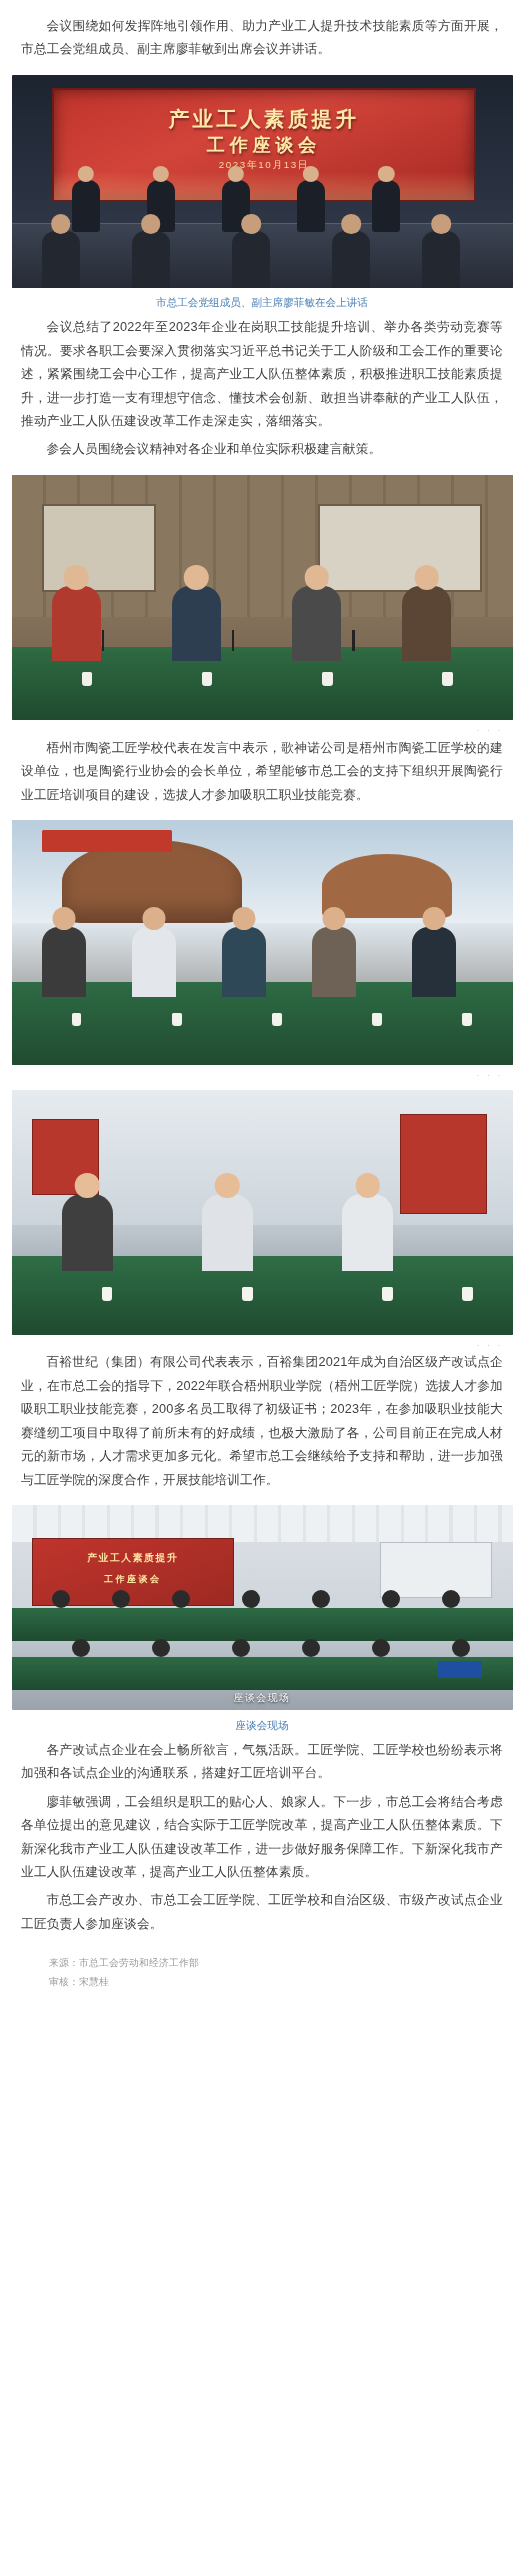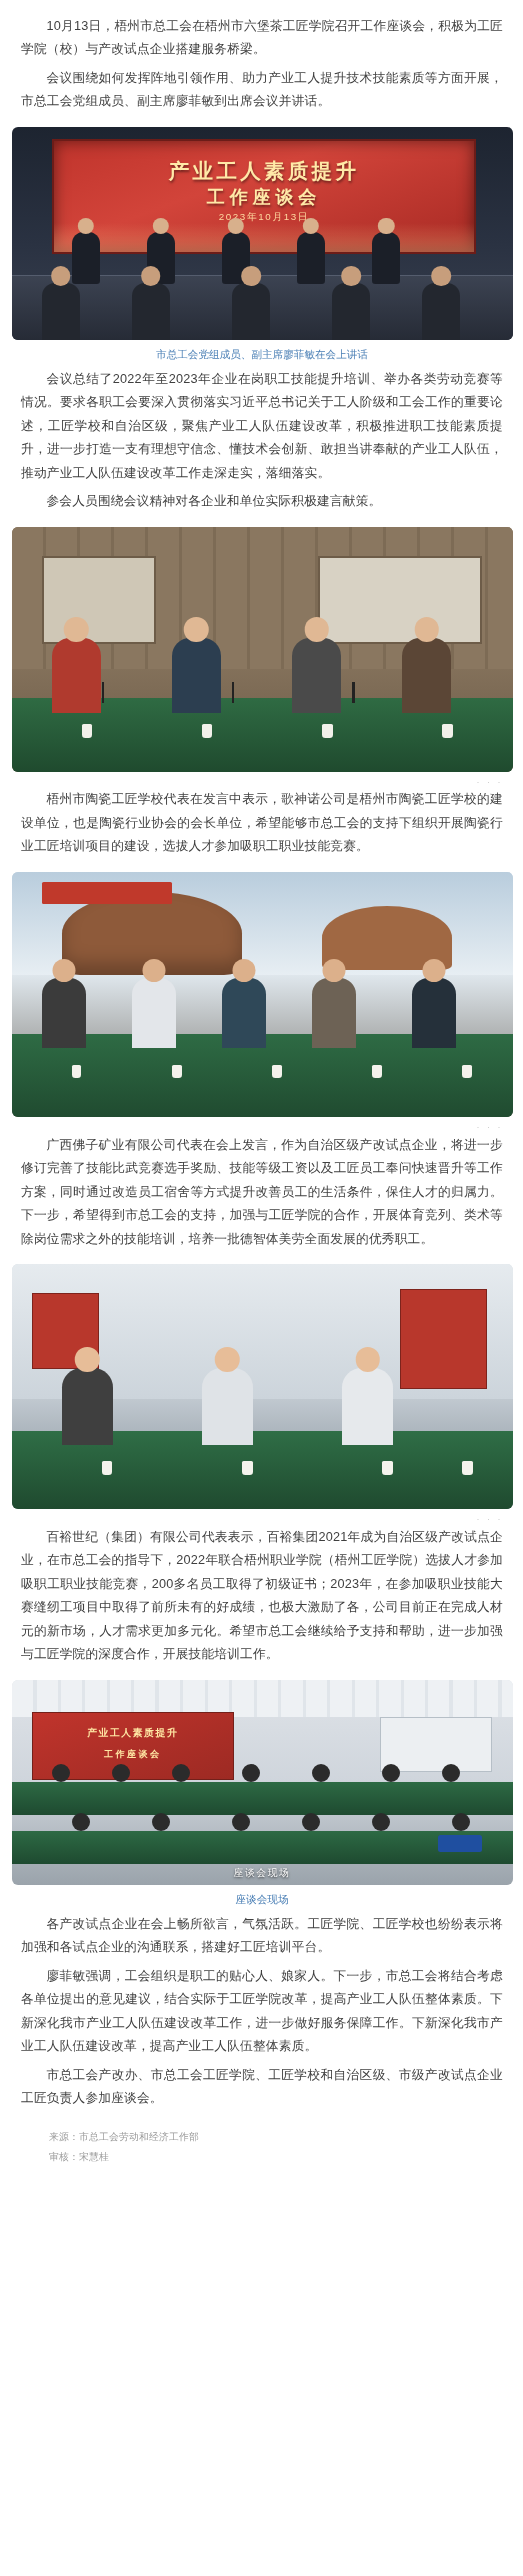--- a/index.html
+++ b/index.html
@@ -63,21 +63,21 @@
     color: #c9c9c9;
     font-size: 9px;
     letter-spacing: 2.5px;
   }
   
   .photo {
     position: relative;
     width: 100%;
     height: 213px;
     overflow: hidden;
-    border-radius: 6px;
+    border-radius: 1px;
     background: #2b2f3a;
   }
   .photo.tall { height: 245px; }
 
   
   .p1 { background: linear-gradient(#1d2430 0%, #2a3242 55%, #39404f 100%); }
   .p1 .screen {
     position: absolute; left: 8%; top: 6%; width: 84%; height: 52%;
     background: linear-gradient(160deg,#c0342c 0%, #d2443a 40%, #a82a24 100%);
     border: 2.5px solid #6c1c18;
@@ -277,21 +277,20 @@
     line-height: 2;
   }
   .footer div { letter-spacing: 0.2px; margin-left: 28px; }
 </style>
 </head>
 <body>
 
 <div class="page">
 
   <div class="block-top">
-    <p class="body-text">10月13日，梧州市总工会在梧州市六堡茶工匠学院召开工作座谈会，积极为工匠学院（校）与产改试点企业搭建服务桥梁。</p>
     <p class="body-text">会议围绕如何发挥阵地引领作用、助力产业工人提升技术技能素质等方面开展，市总工会党组成员、副主席廖菲敏到出席会议并讲话。</p>
   </div>
 
   <div class="photo-wrap">
     <div class="photo p1">
       <div class="screen">
         <div class="s-title">产业工人素质提升</div>
         <div class="s-title2">工作座谈会</div>
         <div class="s-date">2023年10月13日</div>
         <div class="s-graphic"></div>
@@ -304,21 +303,21 @@
       <div class="person" style="left:72%;"></div>
       <div class="row-front" style="left:6%;"></div>
       <div class="row-front" style="left:24%;"></div>
       <div class="row-front" style="left:44%;"></div>
       <div class="row-front" style="left:64%;"></div>
       <div class="row-front" style="left:82%;"></div>
     </div>
   </div>
   <div class="caption">市总工会党组成员、副主席廖菲敏在会上讲话</div>
 
-  <p class="body-text">会议总结了2022年至2023年企业在岗职工技能提升培训、举办各类劳动竞赛等情况。要求各职工会要深入贯彻落实习近平总书记关于工人阶级和工会工作的重要论述，工匠学校和自治区级，聚焦产业工人队伍建设改革，积极推进职工技能素质提升，进一步打造一支有理想守信念、懂技术会创新、敢担当讲奉献的产业工人队伍，推动产业工人队伍建设改革工作走深走实，落细落实。</p>
+  <p class="body-text">会议总结了2022年至2023年企业在岗职工技能提升培训、举办各类劳动竞赛等情况。要求各职工会要深入贯彻落实习近平总书记关于工人阶级和工会工作的重要论述，紧紧围绕工会中心工作，提高产业工人队伍整体素质，积极推进职工技能素质提升，进一步打造一支有理想守信念、懂技术会创新、敢担当讲奉献的产业工人队伍，推动产业工人队伍建设改革工作走深走实，落细落实。</p>
   <p class="body-text">参会人员围绕会议精神对各企业和单位实际积极建言献策。</p>
 
 
   <div class="photo-wrap">
     <div class="photo p2 tall">
       <div class="wall"></div>
       <div class="panel2"></div>
       <div class="panel"></div>
       <div class="table-green"></div>
       <div class="seat" style="left:8%; background:#b03a2e;"></div>
@@ -350,21 +349,20 @@
       <div class="seat" style="left:60%; background:#6d6255;"></div>
       <div class="seat" style="left:80%; background:#25303a;"></div>
       <div class="cup" style="left:12%;"></div>
       <div class="cup" style="left:32%;"></div>
       <div class="cup" style="left:52%;"></div>
       <div class="cup" style="left:72%;"></div>
       <div class="cup" style="left:90%;"></div>
     </div>
   </div>
   <div class="dots">· · ·</div>
-  <p class="body-text">广西佛子矿业有限公司代表在会上发言，作为自治区级产改试点企业，将进一步修订完善了技能比武竞赛选手奖励、技能等级工资以及工匠员工奉问快速晋升等工作方案，同时通过改造员工宿舍等方式提升改善员工的生活条件，保住人才的归属力。下一步，希望得到市总工会的支持，加强与工匠学院的合作，开展体育竞列、类术等除岗位需求之外的技能培训，培养一批德智体美劳全面发展的优秀职工。</p>
 
   <div class="photo-wrap">
     <div class="photo p4 tall">
       <div class="wallpane"></div>
       <div class="redsign2"></div>
       <div class="redsign"></div>
       <div class="table-green"></div>
       <div class="seat" style="left:10%; background:#3f3f3f;"></div>
       <div class="seat" style="left:38%; background:#dfe3e7;"></div>
       <div class="seat" style="left:66%; background:#e6e9ec;"></div>

